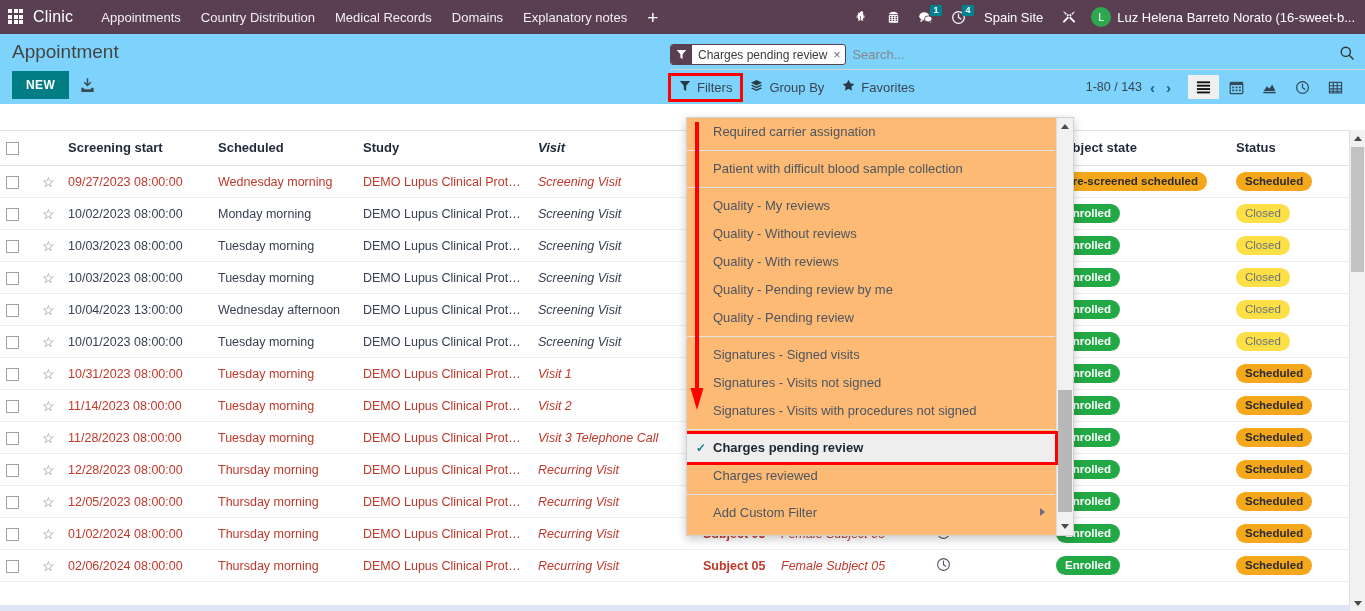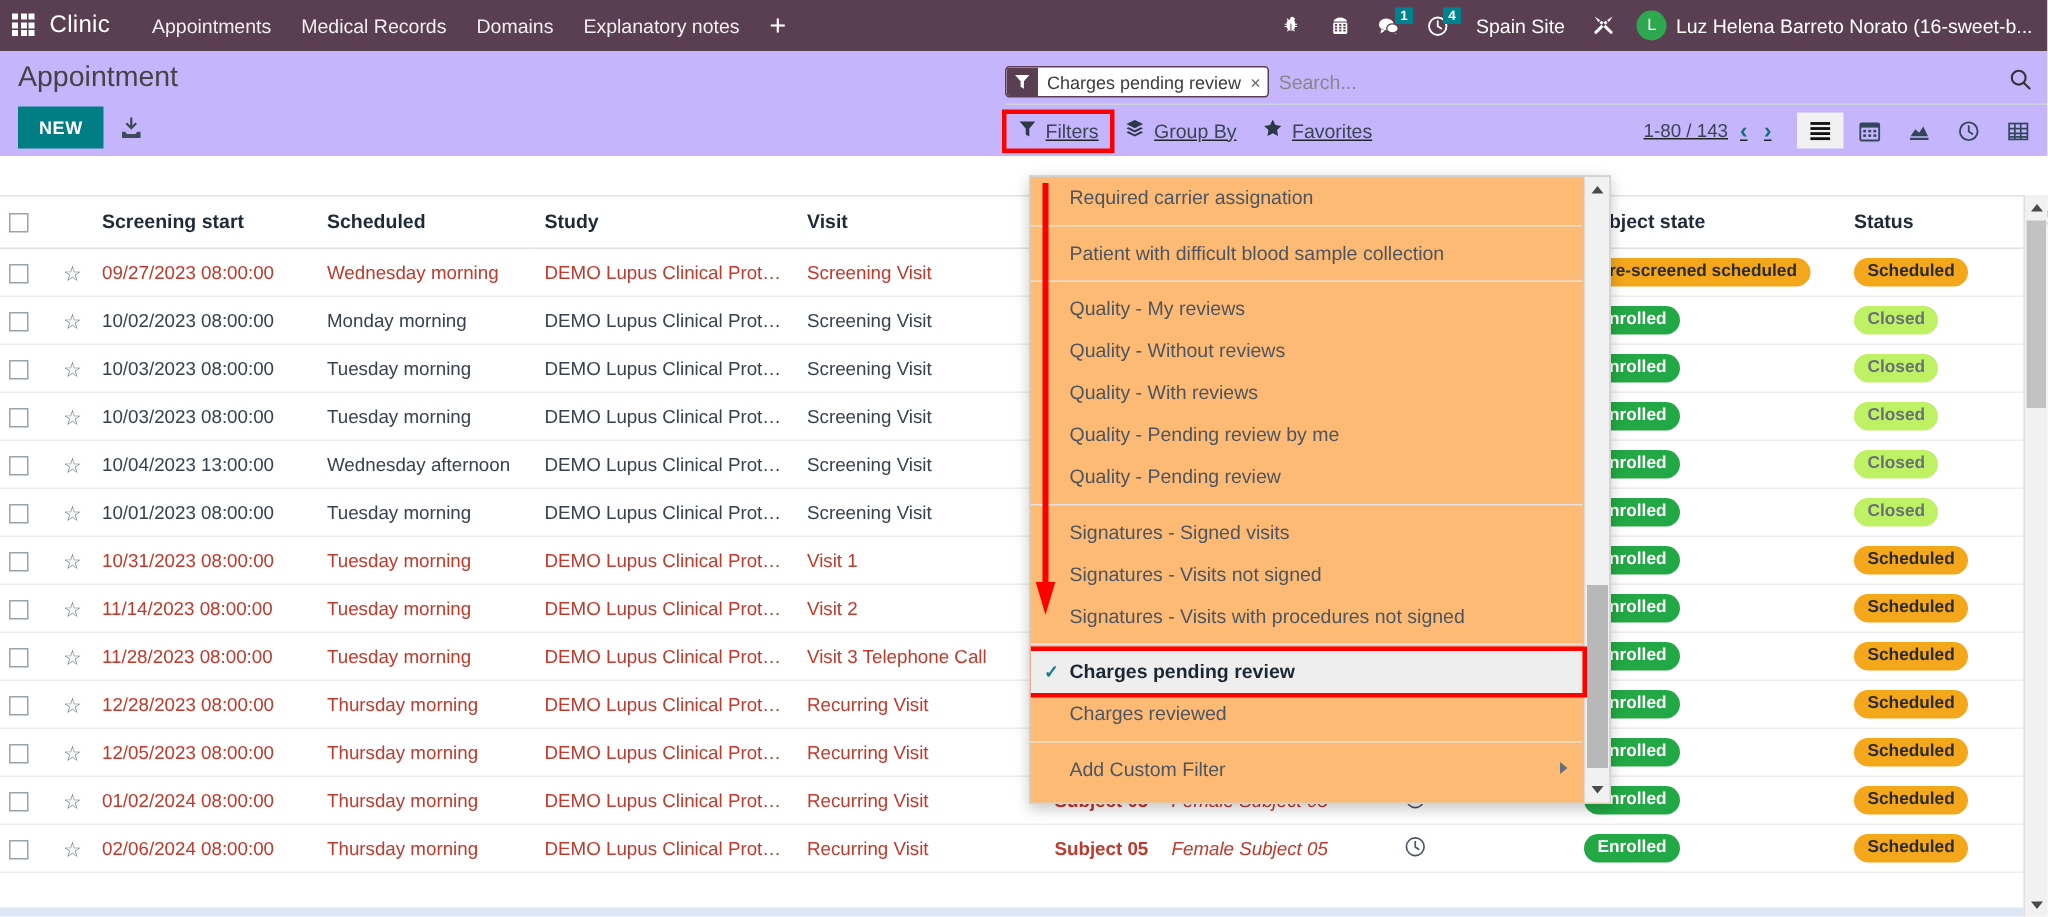--- a/index.html
+++ b/index.html
@@ -87,21 +87,21 @@
     font-size: 13px;
     max-width: 255px;
     white-space: nowrap;
     overflow: hidden;
     text-overflow: ellipsis;
     cursor: pointer;
   }
   .user-box { display: flex; align-items: center; cursor: pointer; padding-left:4px;}
 
   
-  .control-panel { background: #c4b5fd; position: relative; z-index: 30; }
+  .control-panel { background: #7dd3fc; position: relative; z-index: 30; }
   .cp-top {
     display: flex;
     align-items: flex-start;
     padding: 6px 0 0 0;
     min-height: 34px;
   }
   .cp-left { padding-left: 12px; flex: 0 0 670px; }
   .page-title { font-size: 19px; color: #444; font-weight: normal; line-height: 24px; }
   .cp-actions { display: flex; align-items: center; gap: 10px; margin-top: 7px; }
   .btn-new {
@@ -163,22 +163,21 @@
     font-family: "Liberation Sans", sans-serif;
     background: transparent;
   }
   .search-input::placeholder { color: #878787; }
   .search-glass { color: #3a3a3a; cursor: pointer; padding-left: 6px; }
 
   .cp-buttons {
     display: flex;
     align-items: center;
     height: 34px;
-    padding-right: 4px;
-    text-decoration: underline;
+    padding-right: 14px;
   }
   .drop-btn {
     display: flex; align-items: center; gap: 6px;
     font-size: 13px;
     color: #3b4452;
     padding: 5px 9px;
     cursor: pointer;
     white-space: nowrap;
   }
   .drop-btn.highlighted {
@@ -315,21 +314,21 @@
     color: #374151;
   }
   tr.row-red td { color: #c0392b; }
   tr.row-red td.subj { color: #c0392b; font-weight: bold; }
   td.subj { font-weight: bold; color: #2b3542; }
   .col-cb { width: 36px; }
   .col-star { width: 26px; }
   .col-dt { width: 150px; }
   .col-sched { width: 145px; }
   .col-study { width: 175px; }
-  .col-visit { width: 165px; }
+  .col-visit { width: 165px; font-style: italic; }
   .col-subj { width: 78px; }
   .col-name { width: 155px; font-style: italic; }
   .col-clock { width: 120px; }
   .col-state { width: 180px; }
   .col-status { width: 118px; }
   .col-opt { width: 30px; }
 
   .cb {
     width: 13px; height: 13px;
     border: 1px solid #9aa2ab;
@@ -343,21 +342,21 @@
     display: inline-block;
     padding: 2px 9px 3px 9px;
     border-radius: 11px;
     font-size: 11.5px;
     font-weight: bold;
     line-height: 14px;
     white-space: nowrap;
   }
   .pill-green { background: #22a845; color: #fff; }
   .pill-orange { background: #f4a71b; color: #2b2b2b; }
-  .pill-grey { background: #bef264; color: #6b7078; font-weight: bold; }
+  .pill-grey { background: #fde047; color: #6b7078; font-weight: normal; }
   .clock-ico { color: #4b5563; }
 
   
   .v-scroll {
     position: absolute;
     right: 0; top: 130px; bottom: 0;
     width: 16px;
     background: #f1f1f1;
     border-left: 1px solid #e0e0e0;
     z-index: 35;
@@ -393,20 +392,21 @@
       <i></i>
       <i></i>
       <i></i>
       <i></i>
       <i></i>
       <i></i>
       <i></i>
   </div>
   <div class="brand">Clinic</div>
   <div class="nav-item">Appointments</div>
+  <div class="nav-item">Country Distribution</div>
   <div class="nav-item">Medical Records</div>
   <div class="nav-item">Domains</div>
   <div class="nav-item">Explanatory notes</div>
   <div class="nav-plus">+</div>
 
   <div class="nav-right">
     <div class="nav-icon">
       <svg width="15" height="15" viewBox="0 0 16 16" fill="#fff">
           <path d="M8 1.2c-.9 0-1.6.7-1.6 1.6 0 .2 0 .3.1.5H5.4l-.9-1-.5.5.8.9c-.5.5-.8 1.2-.8 2v.5H2.6v.7h1.4v1H2.6v.7h1.5c.1.7.4 1.3.9 1.8l-.9.9.5.5 1-.9c.3.2.7.3 1.1.4v-5h.7v5c.4-.1.8-.2 1.1-.4l1 .9.5-.5-.9-.9c.5-.5.8-1.1.9-1.8h1.5v-.7h-1.4v-1h1.4v-.7h-1.4v-.5c0-.8-.3-1.5-.8-2l.8-.9-.5-.5-.9 1H9.5c.1-.2.1-.3.1-.5 0-.9-.7-1.6-1.6-1.6z"></path>
         </svg>

